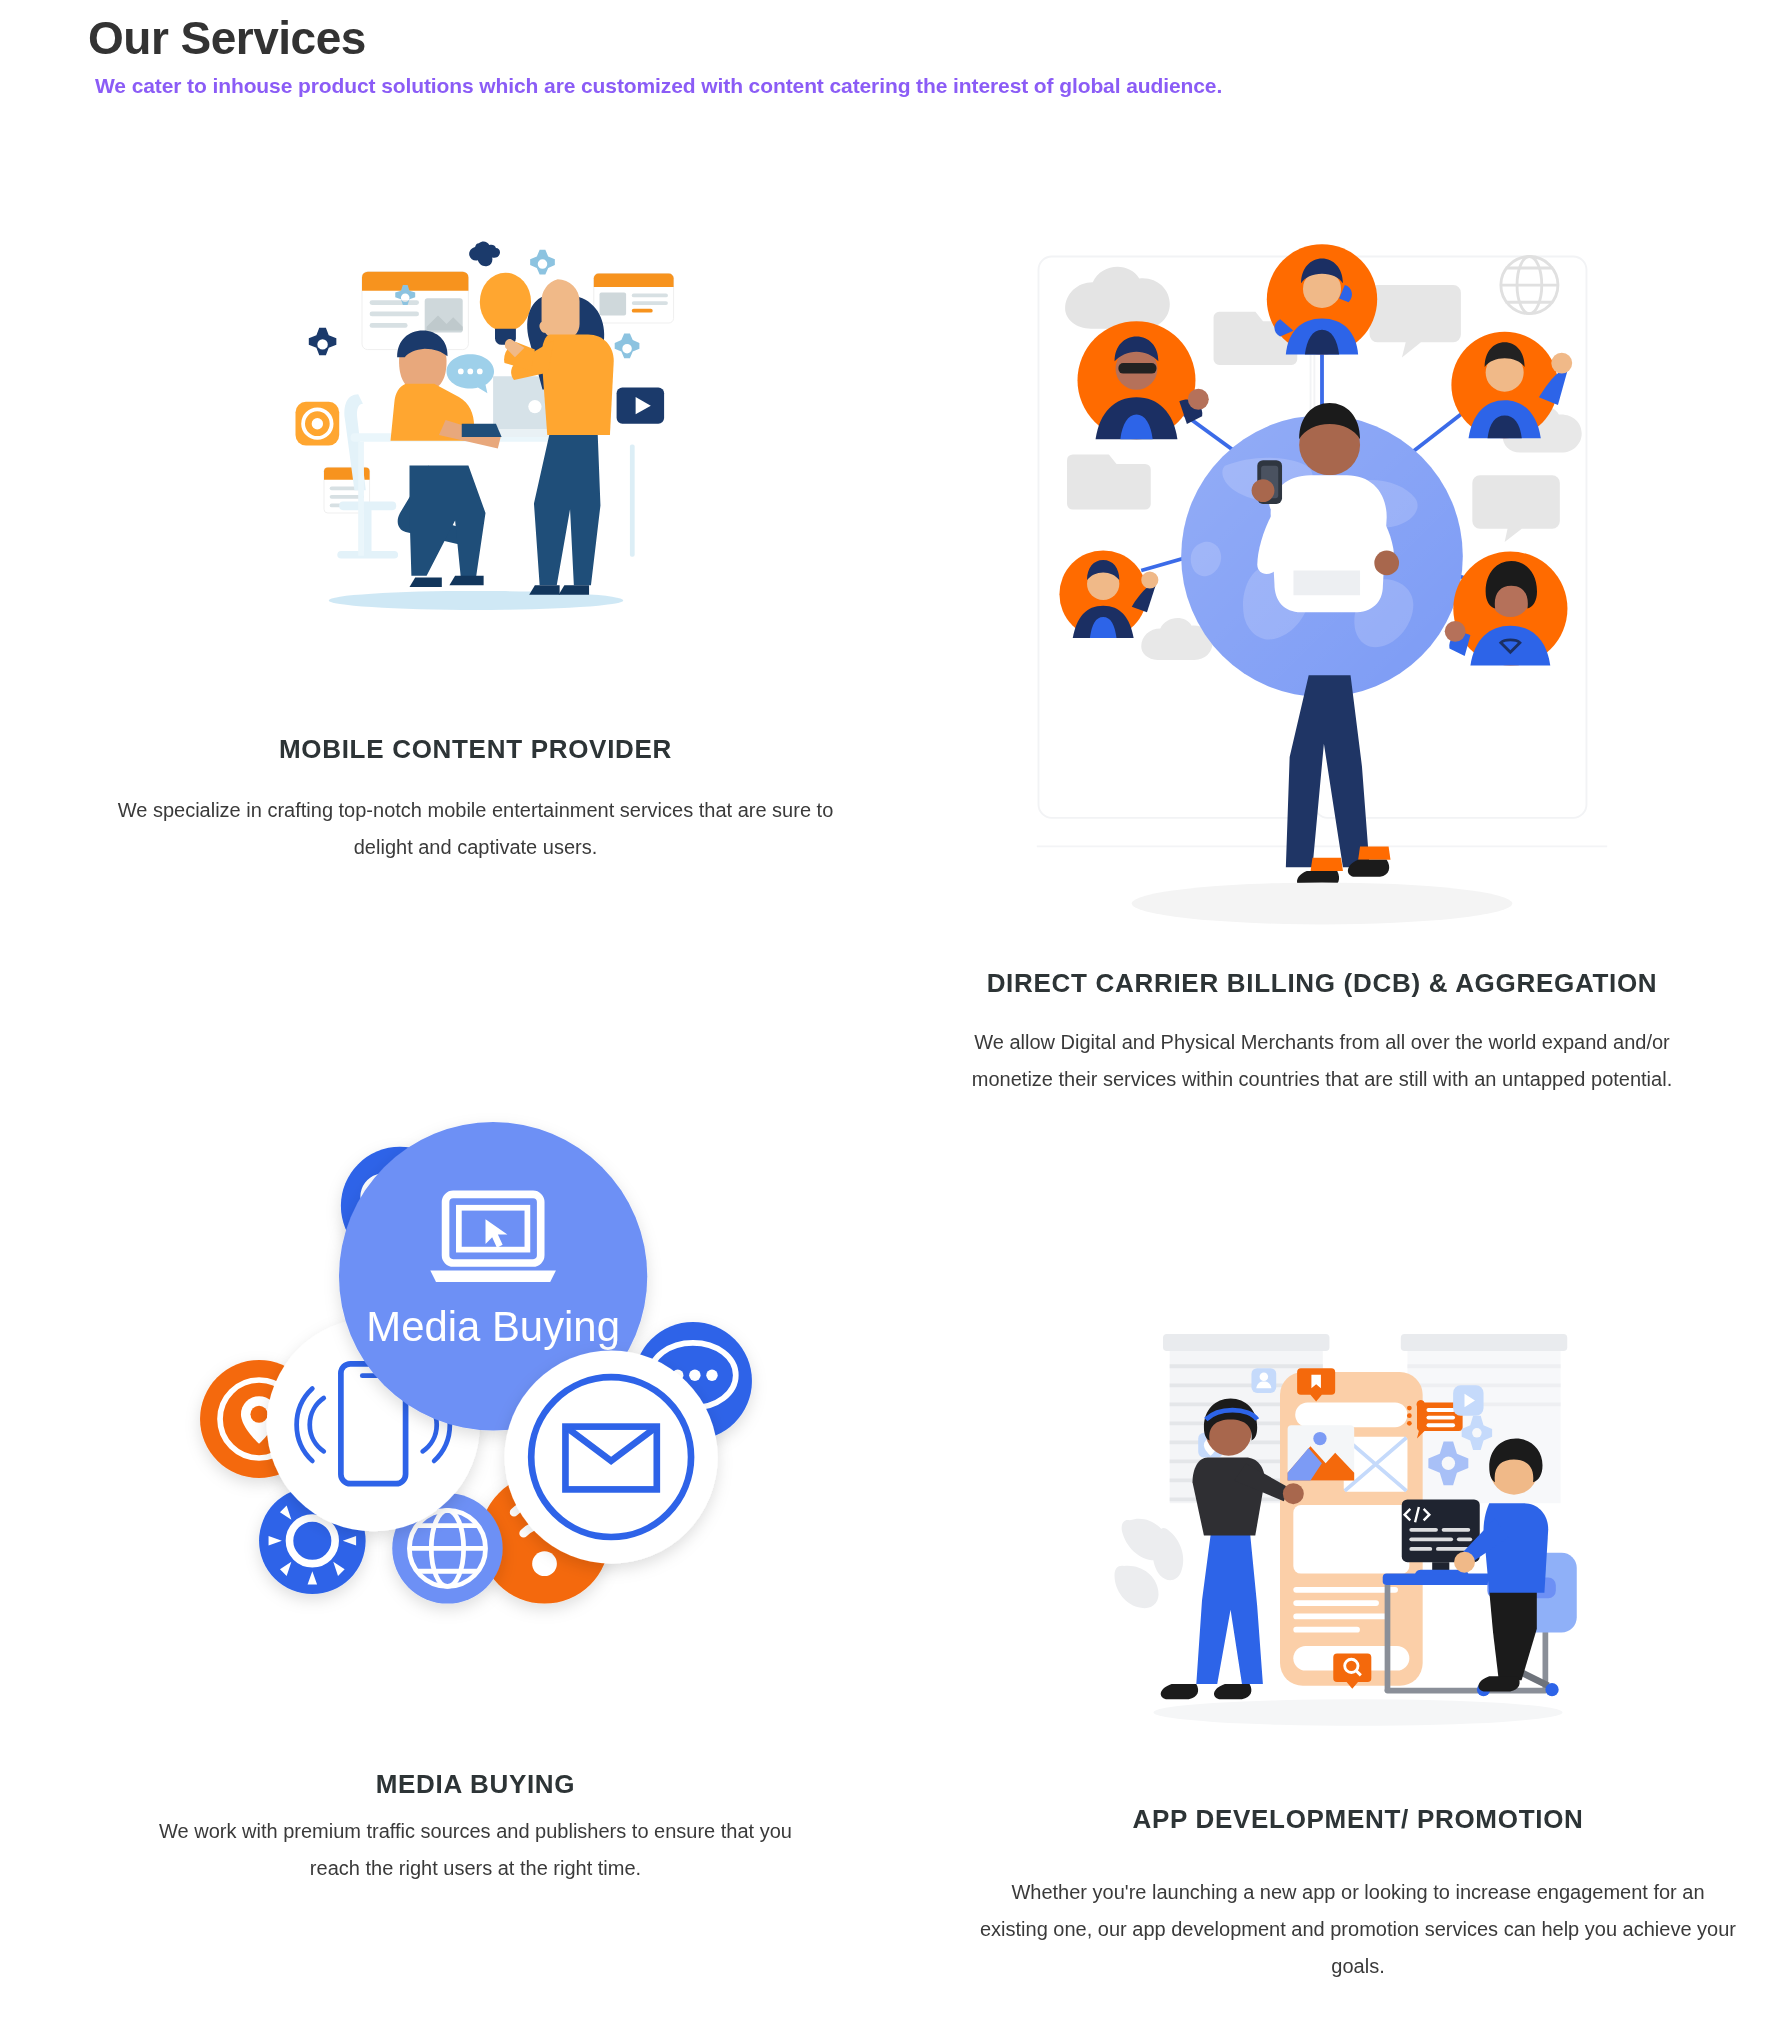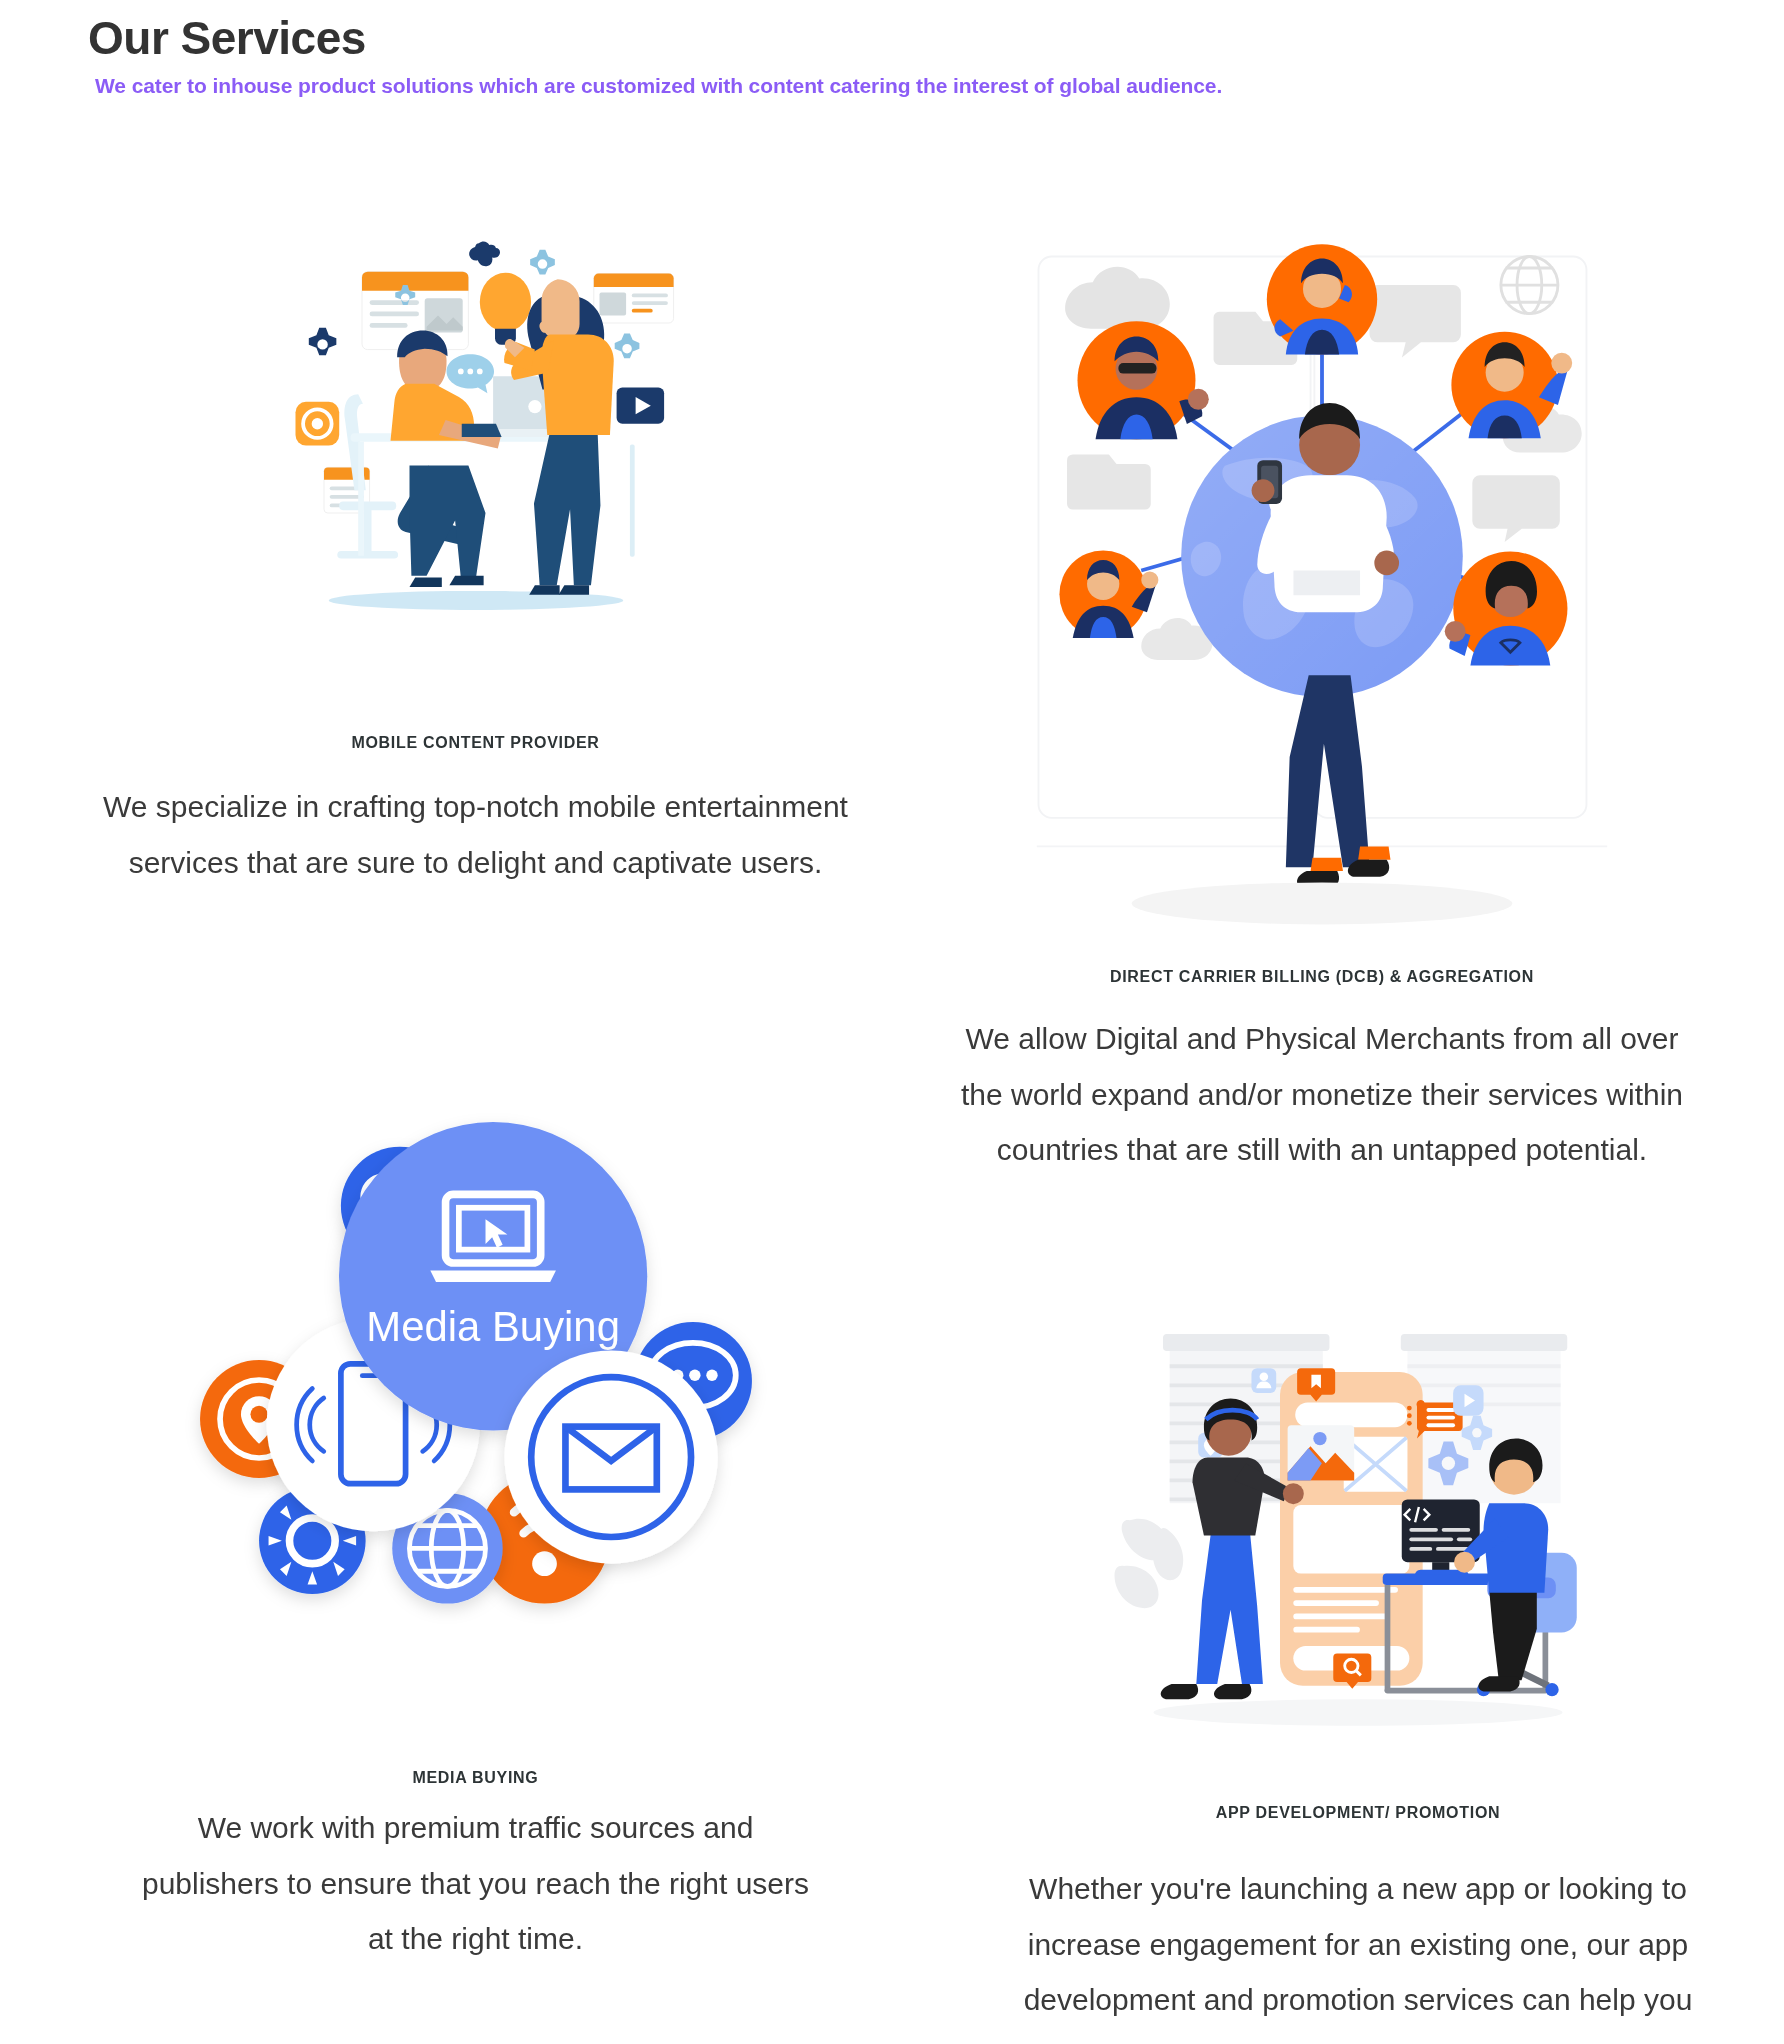--- a/index.html
+++ b/index.html
@@ -20,25 +20,25 @@
   }
   .section-subtitle {
     position: absolute; left: 95px; top: 74px;
     font-size: 21px; font-weight: 700; color: #8b5cf6;
     letter-spacing: -0.1px; white-space: nowrap;
   }
 
   
   .card { position: absolute; }
   .card-title {
-    font-size: 16px; font-weight: 700; color: #2d3436;
+    font-size: 26px; font-weight: 700; color: #2d3436;
     letter-spacing: 0.7px; text-align: center; width: 100%;
   }
   .card-desc {
-    font-size: 30px; font-weight: 400; color: #3a3a3a;
+    font-size: 20px; font-weight: 400; color: #3a3a3a;
     text-align: center; line-height: 1.85; width: 100%;
   }
 
   
   #card-mobile       { left: 38px;   top: 228px;  width: 875px; }
   #card-mobile .art  { height: 495px; position: relative; }
   #card-mobile .card-title { margin-top: 11.4px; }
   #card-mobile .card-desc  { margin-top: 27px; padding: 0 57px; }
 
   #card-dcb          { left: 894px;  top: 228px;  width: 856px; }

